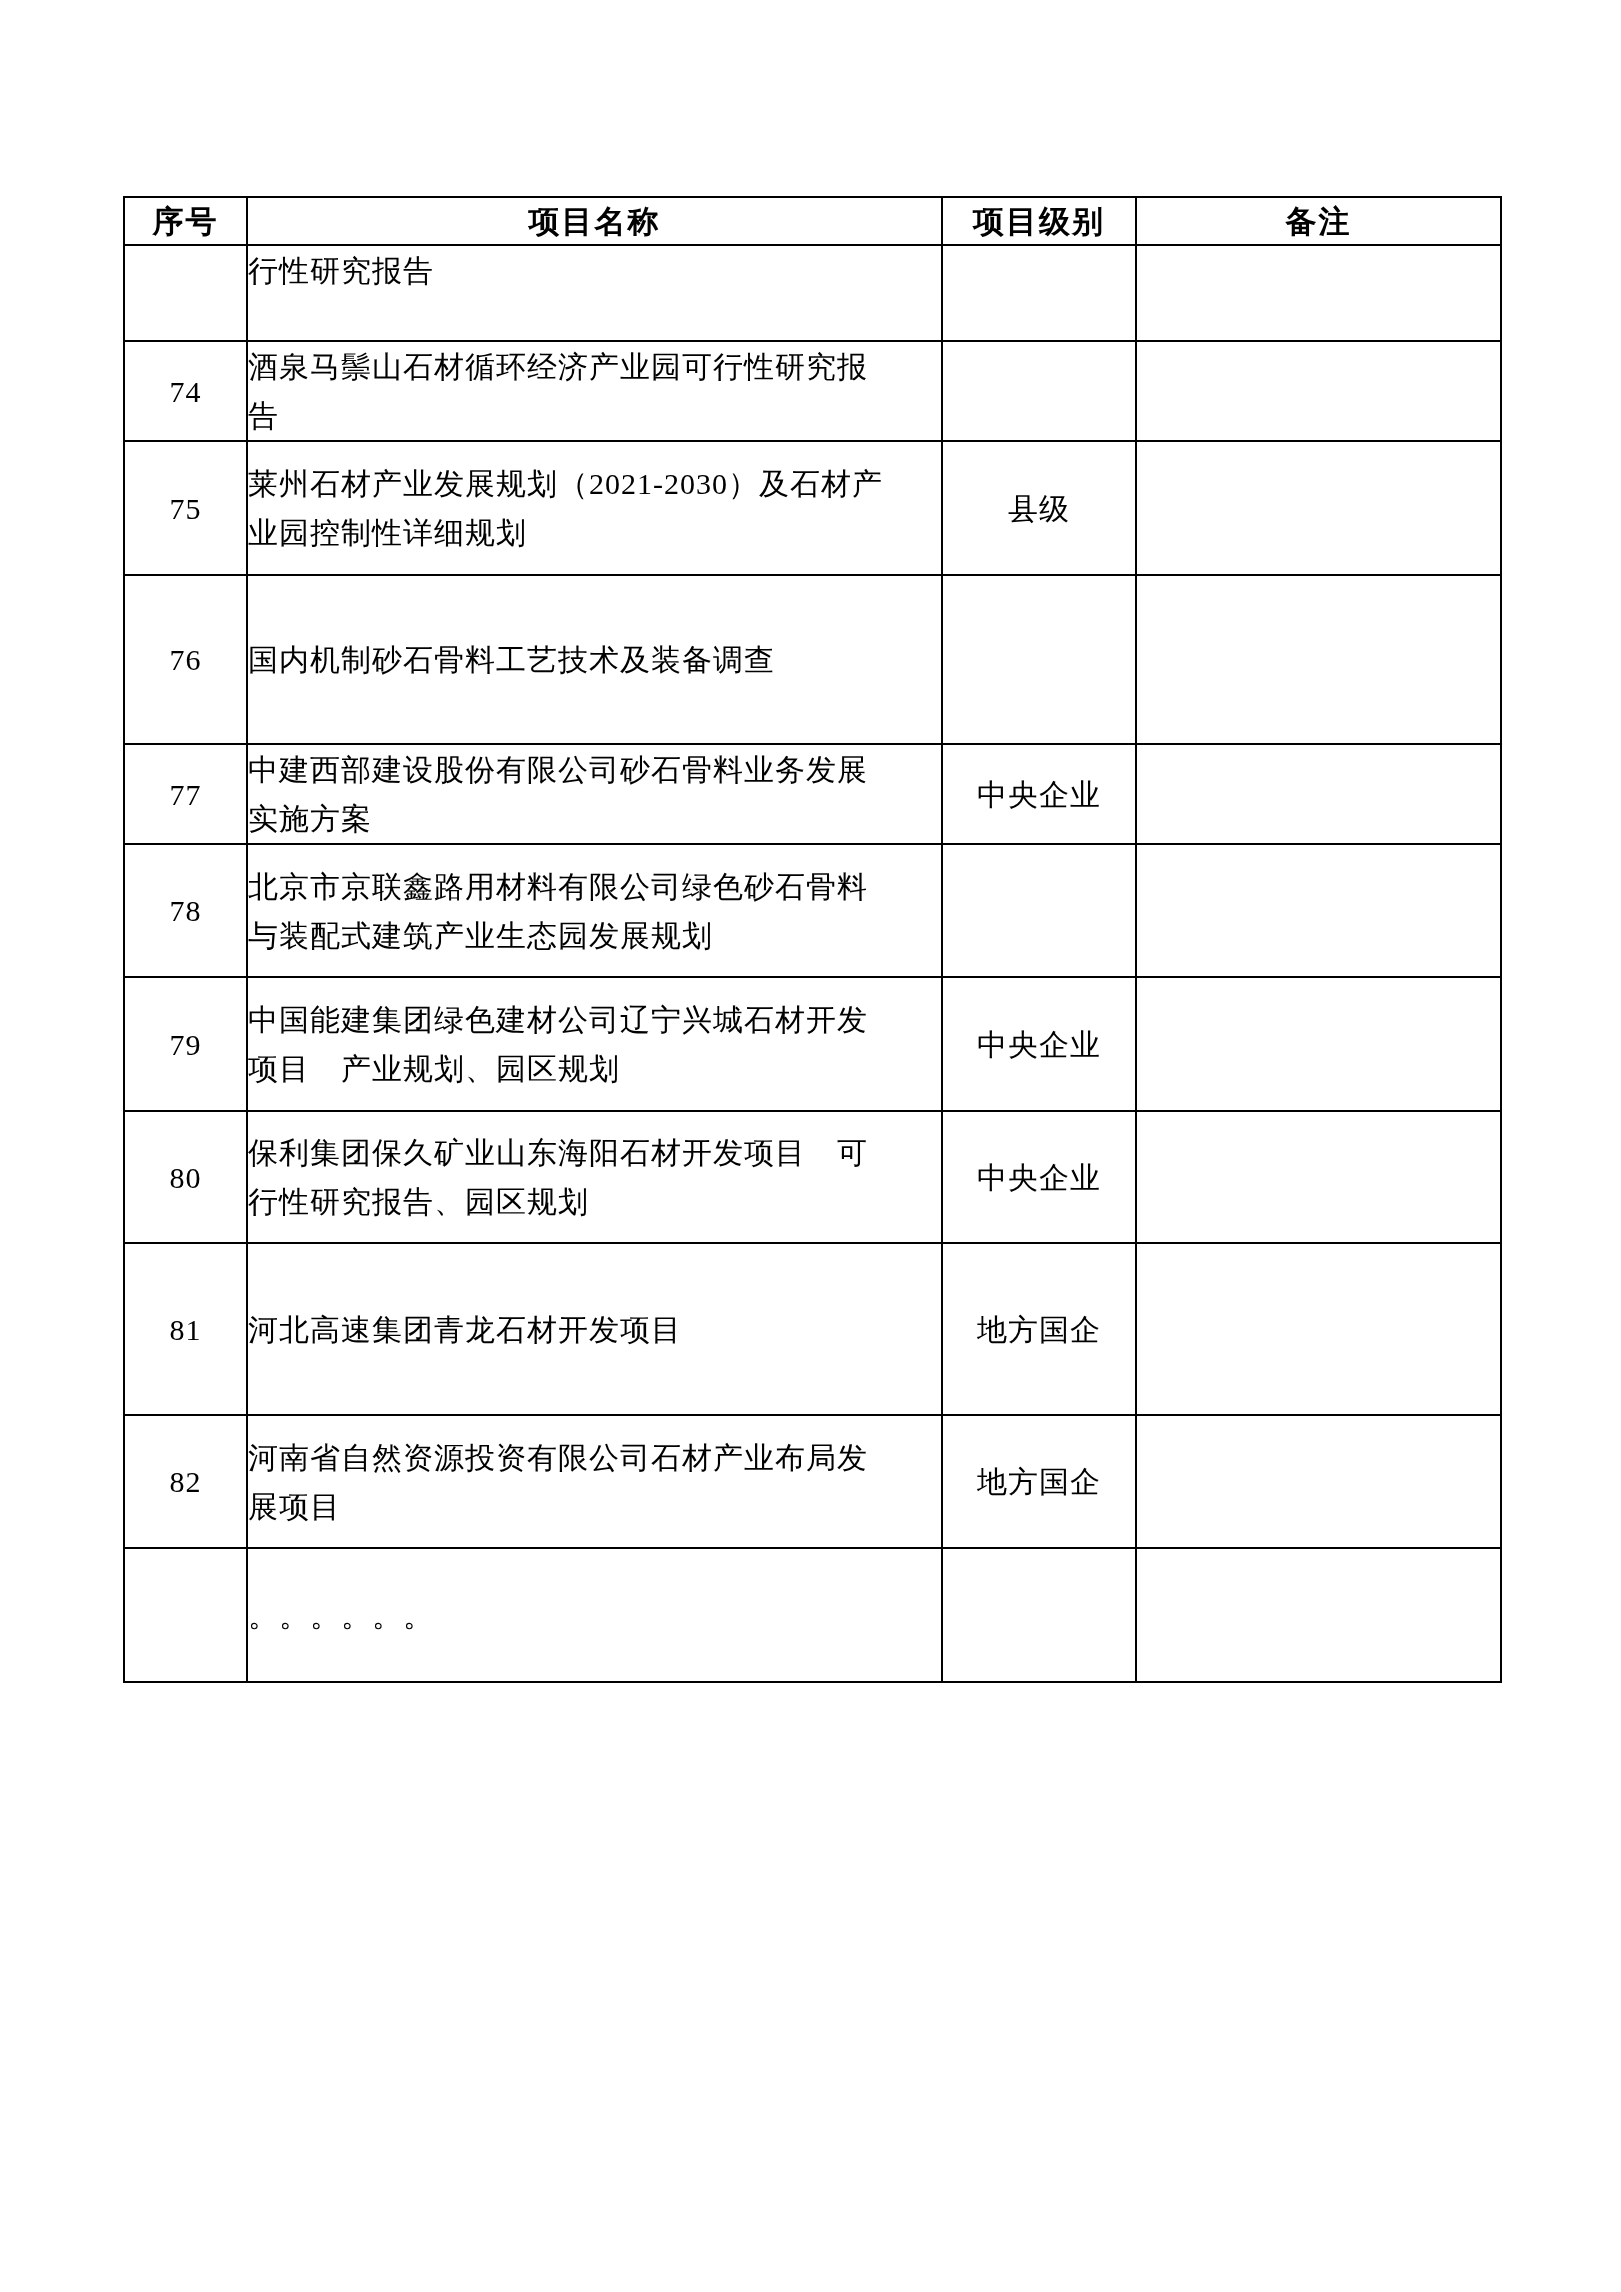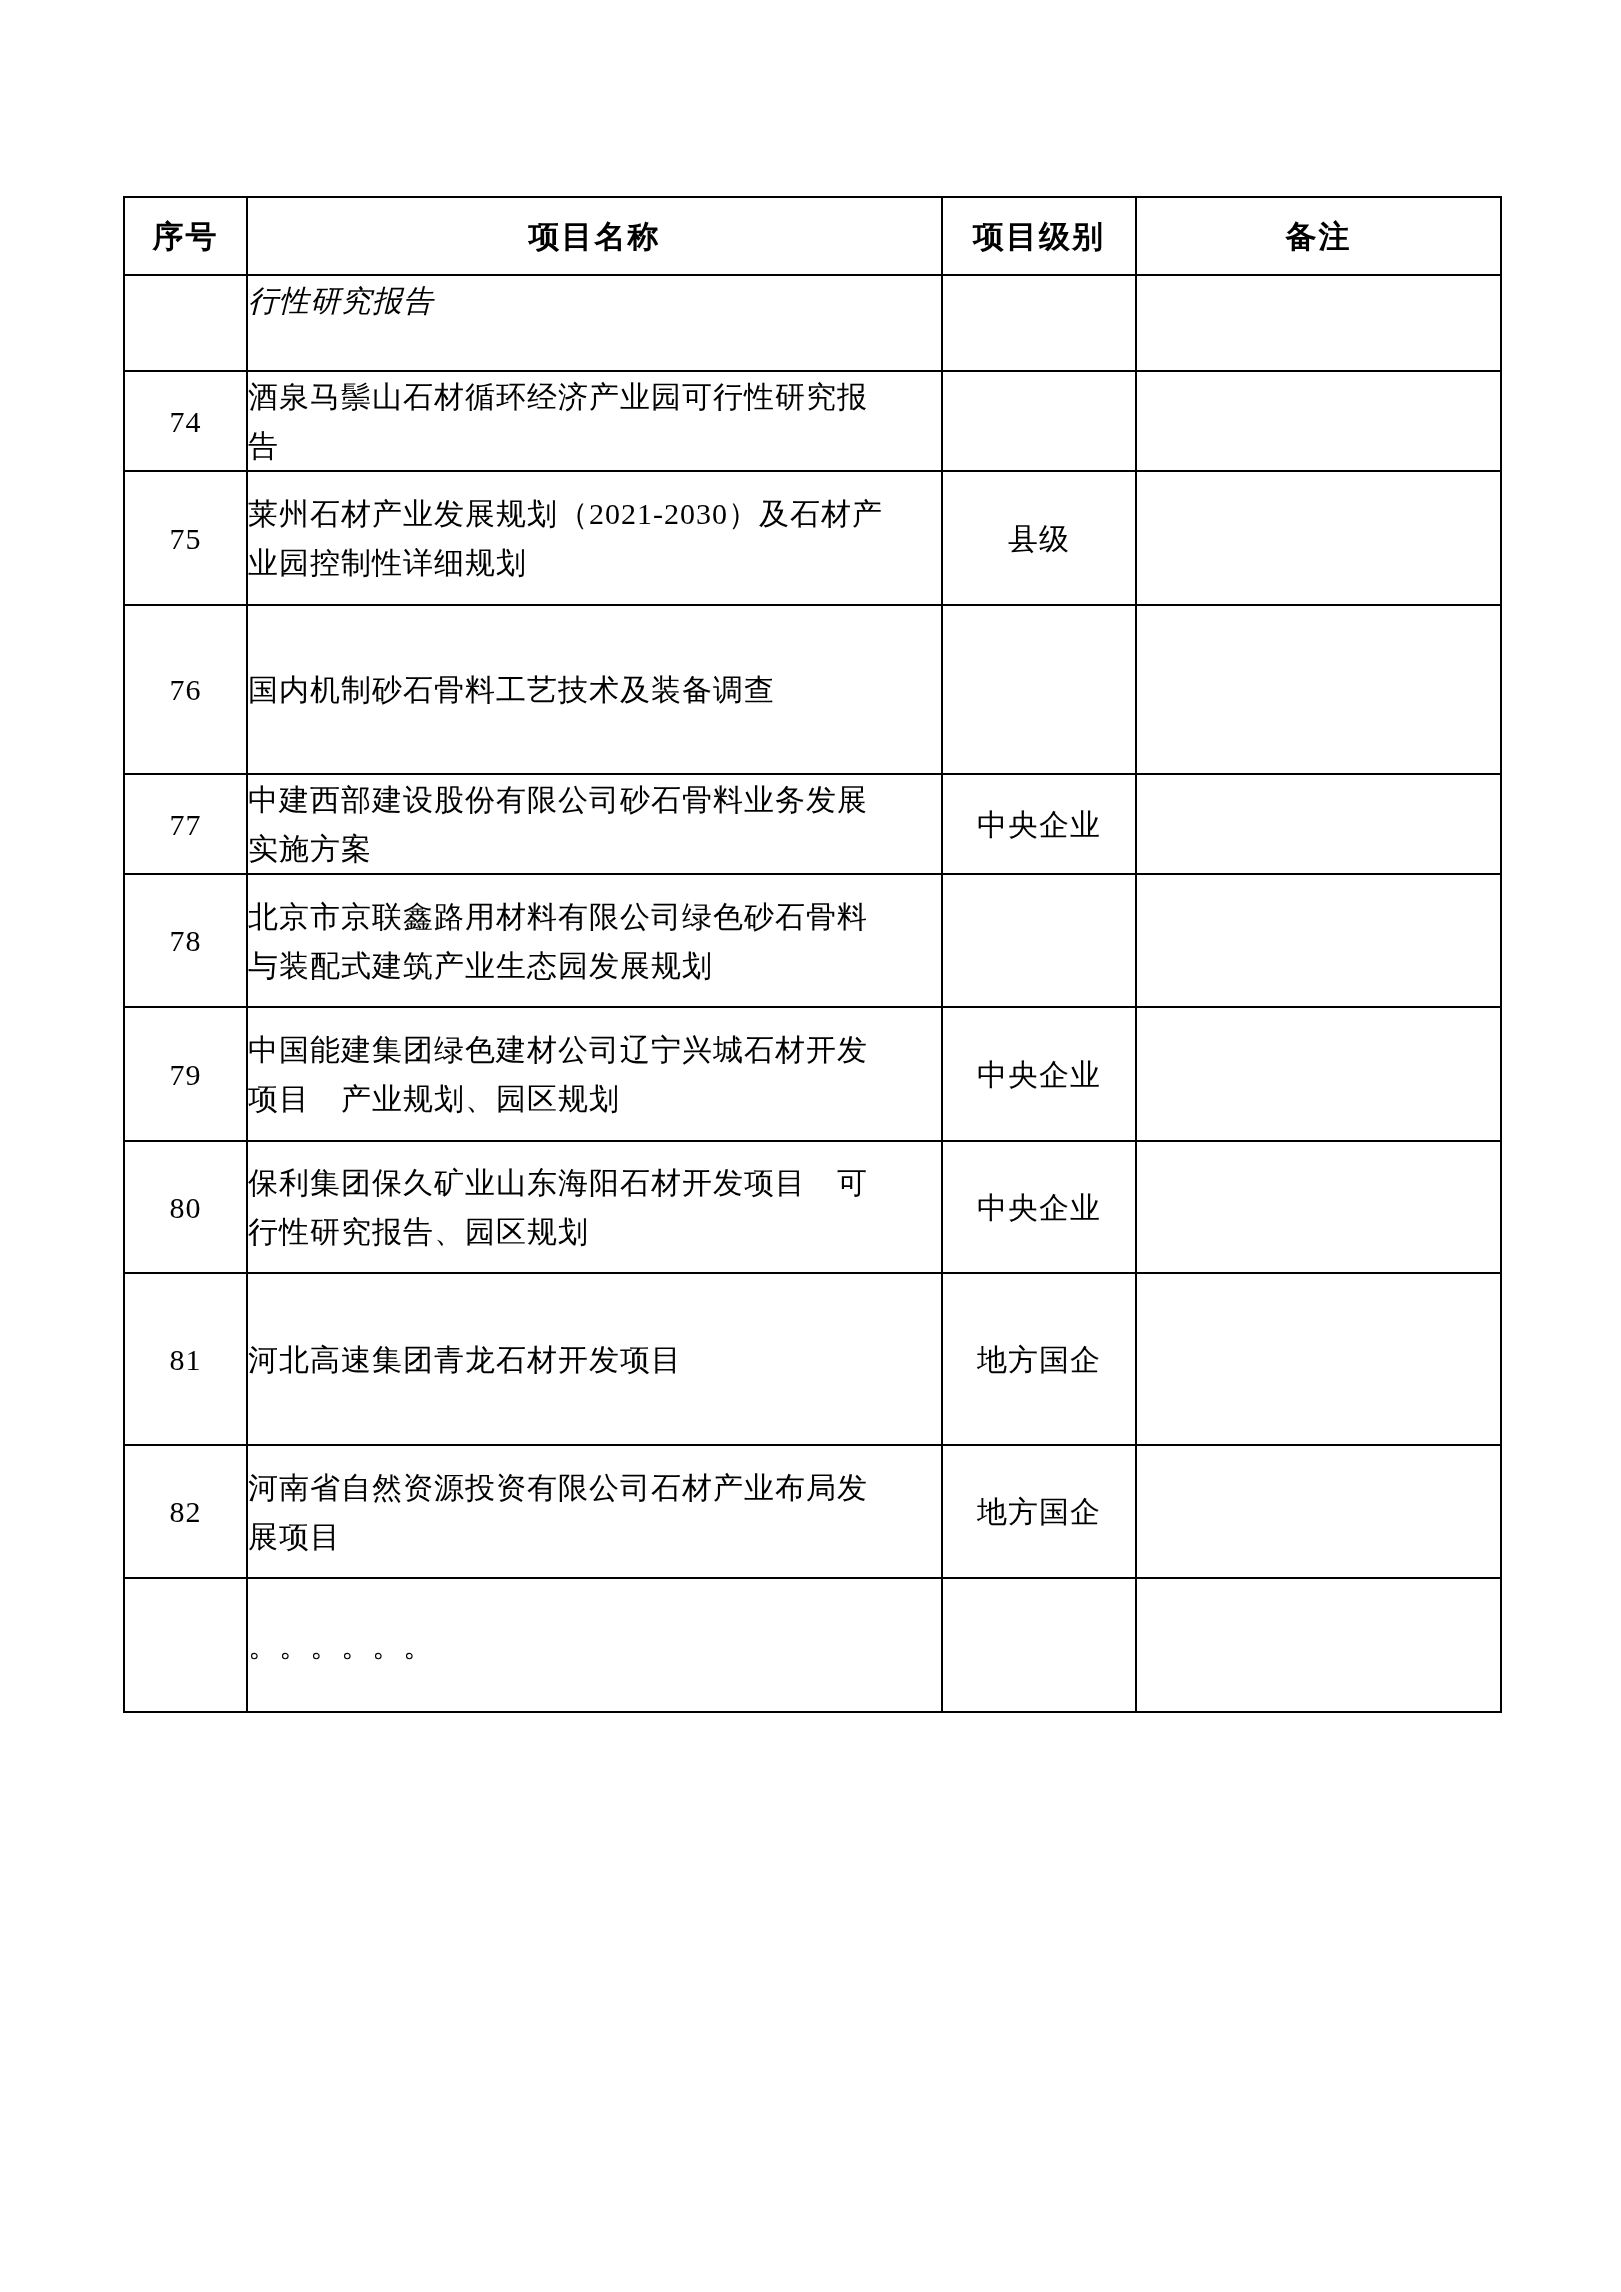--- a/index.html
+++ b/index.html
@@ -48,35 +48,35 @@
   }
   td.c-no    { text-align: center; margin-left: 28px; }
   td.c-level { text-align: center; border-radius: 29px; }
   td.c-note  { text-align: center; }
   td.c-name  {
     text-align: left;
     padding-left: 19.6px;
     padding-right: 5.9px;
     white-space: pre-line;
   }
-  tr.cont td.c-name { vertical-align: top; font-style: italic; }
+  tr.cont td.c-name { vertical-align: top; }
 </style>
 </head>
 <body>
 
 <div class="sheet">
   <table class="projects">
     <colgroup>
       <col style="width:123px">
       <col style="width:695px">
       <col style="width:194px">
       <col style="width:365px">
     </colgroup>
     <thead>
-      <tr style="height:78px">
+      <tr style="height:48px">
         <th>序号</th>
         <th>项目名称</th>
         <th>项目级别</th>
         <th>备注</th>
       </tr>
     </thead>
     <tbody>
       <tr class="cont" style="height:96px">
         <td class="c-no"></td>
         <td class="c-name">行性研究报告</td>

